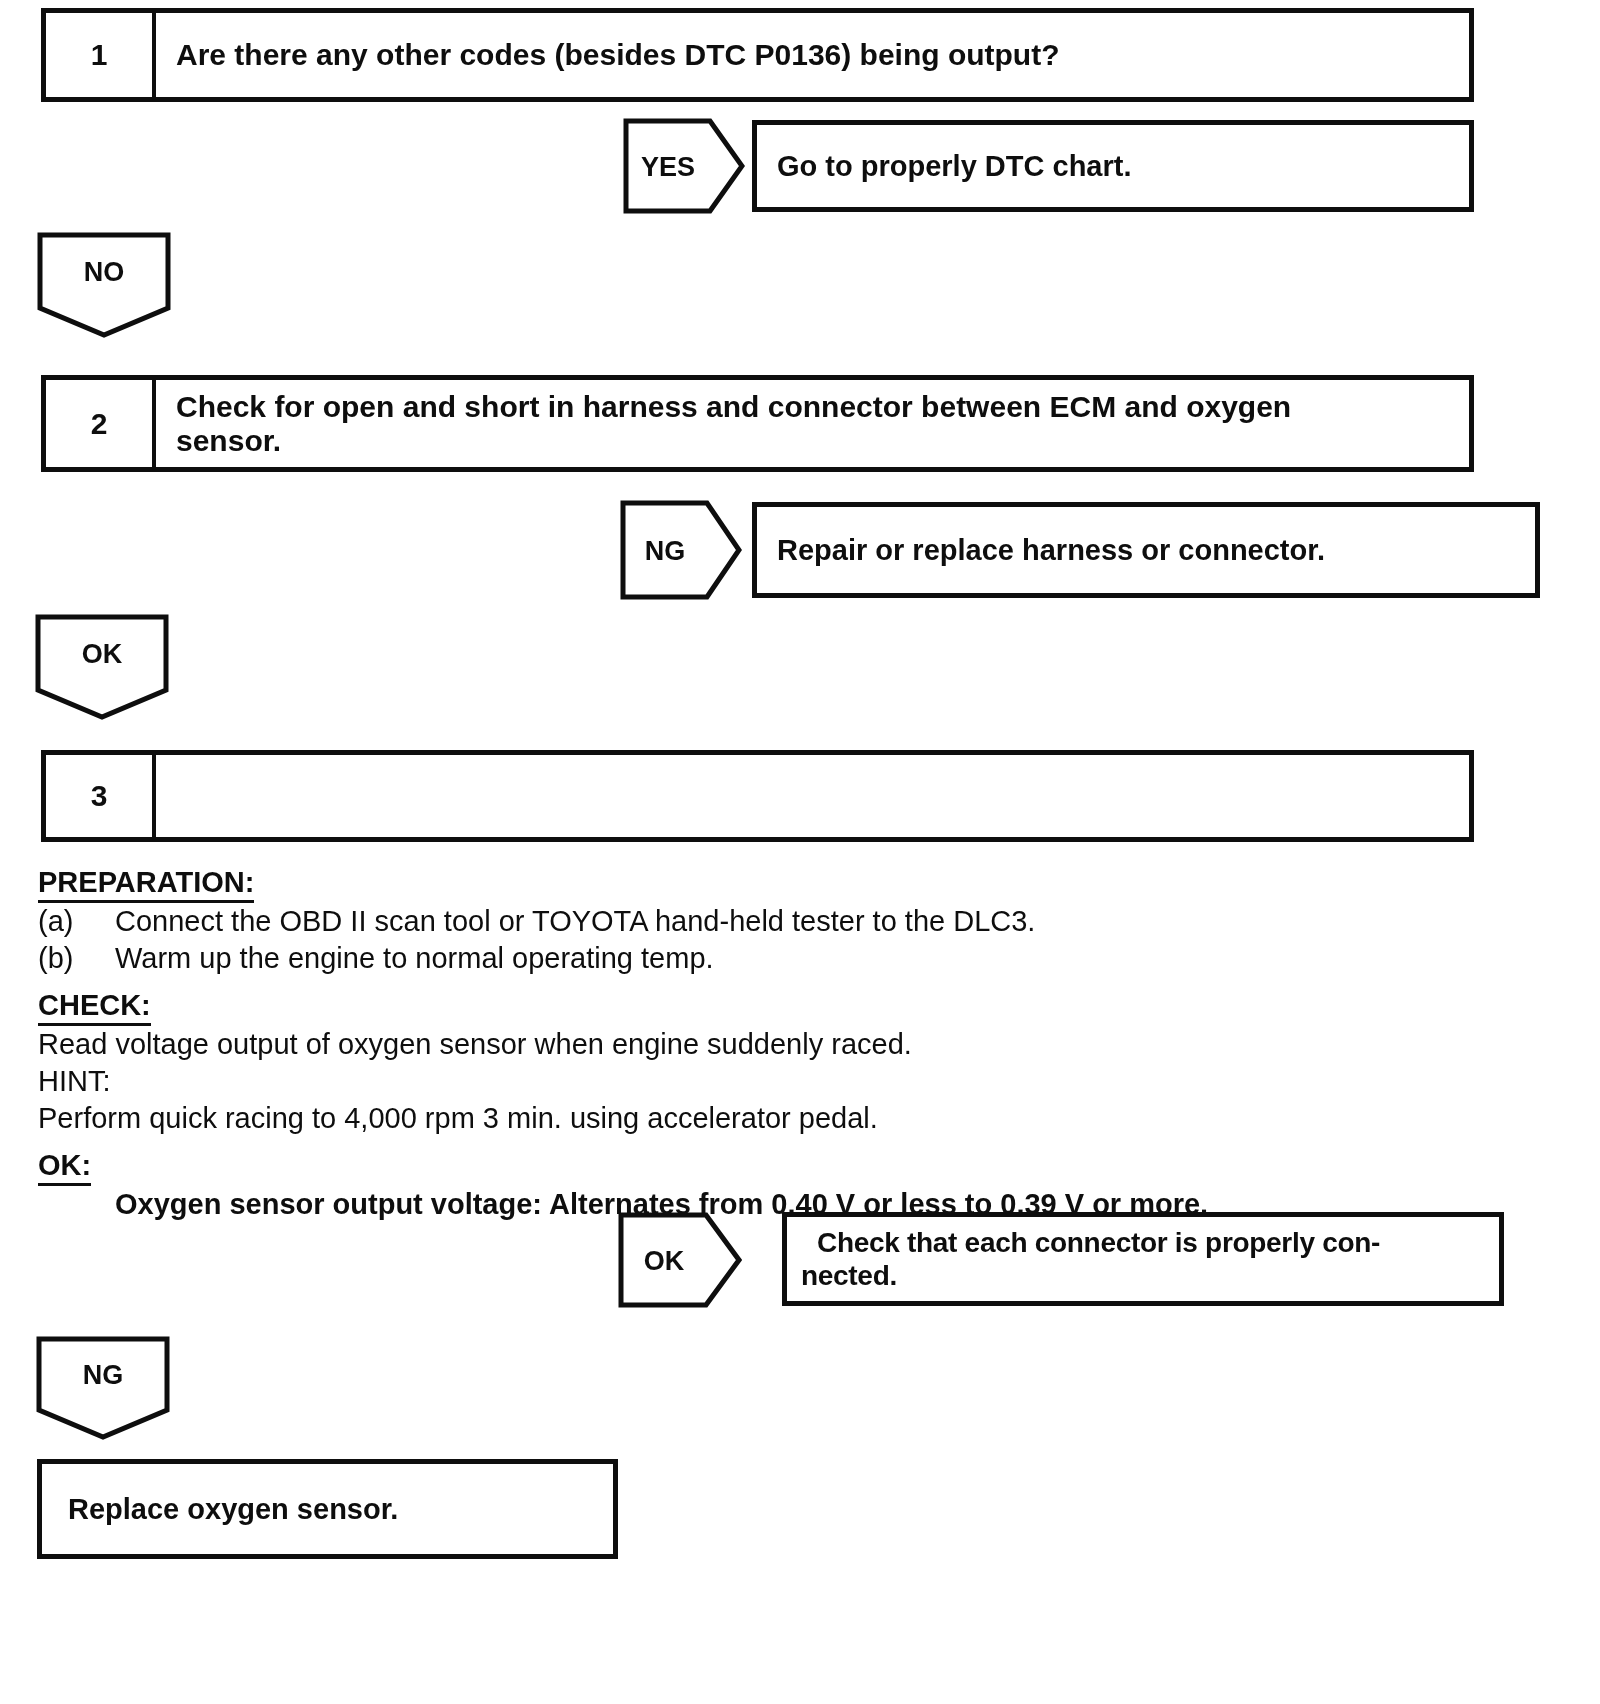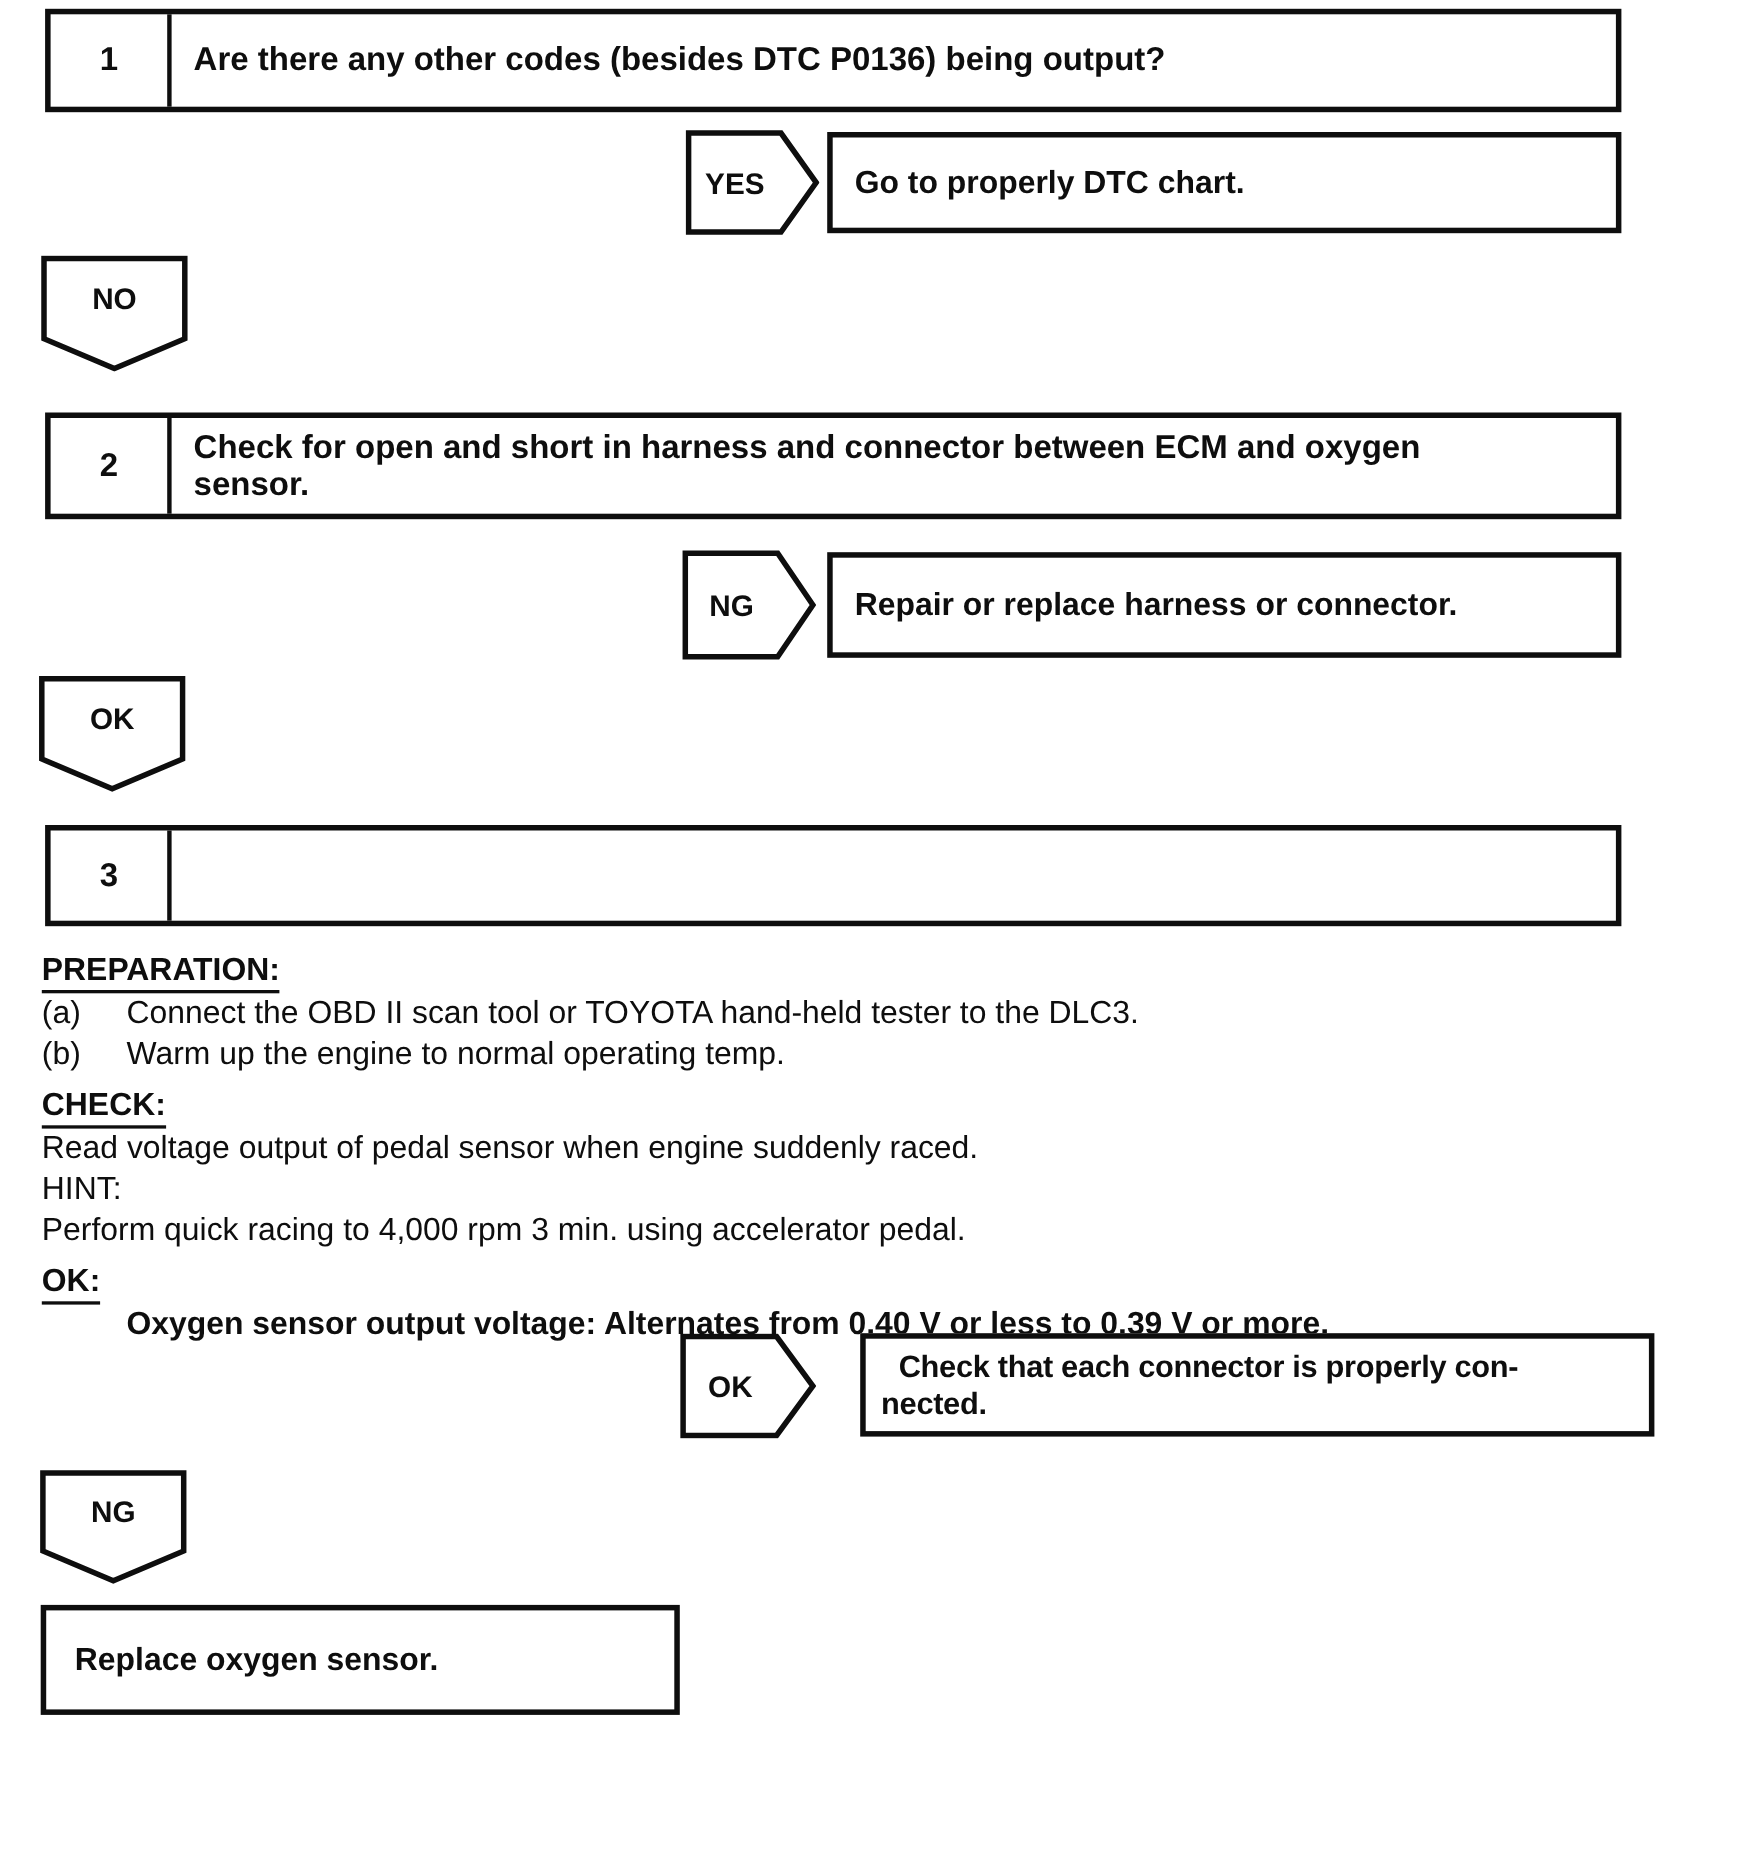--- a/index.html
+++ b/index.html
@@ -150,21 +150,21 @@
   <div class="stepbox" style="top:375px; height:97px;">
     <div class="num">2</div>
     <div class="title">Check for open and short in harness and connector between ECM and oxygen
 sensor.</div>
   </div>
 
   <svg class="pent" style="left:620px; top:500px;" width="122" height="100" viewBox="0 0 122 100">
     <polygon points="3,3 87,3 119,50 87,97 3,97"></polygon>
     <text x="45" y="60">NG</text>
   </svg>
-  <div class="resultbox" style="left:752px; top:502px; width:722px; height:96px;">
+  <div class="resultbox" style="left:752px; top:502px; width:788px; height:96px;">
     <div class="txt">Repair or replace harness or connector.</div>
   </div>
 
   <svg class="pent" style="left:35px; top:614px;" width="134" height="106" viewBox="0 0 134 106">
     <polygon points="3,3 131,3 131,76 67,103 3,76"></polygon>
     <text x="67" y="49">OK</text>
   </svg>
 
   <div class="stepbox" style="top:750px; height:92px;">
     <div class="num">3</div>
@@ -178,21 +178,21 @@
       <span class="lab">(a)</span>
       <span>Connect the OBD II scan tool or TOYOTA hand-held tester to the DLC3.</span>
     </div>
     <div class="pline lblrow">
       <span class="lab">(b)</span>
       <span>Warm up the engine to normal operating temp.</span>
     </div>
     <div class="pline">
       <span class="uhead">CHECK:</span>
     </div>
-    <div class="pline">Read voltage output of pedal sensor when engine suddenly raced.</div>
+    <div class="pline">Read voltage output of oxygen sensor when engine suddenly raced.</div>
     <div class="pline">HINT:</div>
     <div class="pline">Perform quick racing to 4,000 rpm 3 min. using accelerator pedal.</div>
     <div class="pline">
       <span class="uhead">OK:</span>
     </div>
     <div class="pline spec">Oxygen sensor output voltage: Alternates from 0.40 V or less to 0.39 V or more.</div>
   </div>
 
   <svg class="pent" style="left:618px; top:1212px;" width="124" height="96" viewBox="0 0 124 96">
     <polygon points="3,3 88,3 121,48 88,93 3,93"></polygon>

